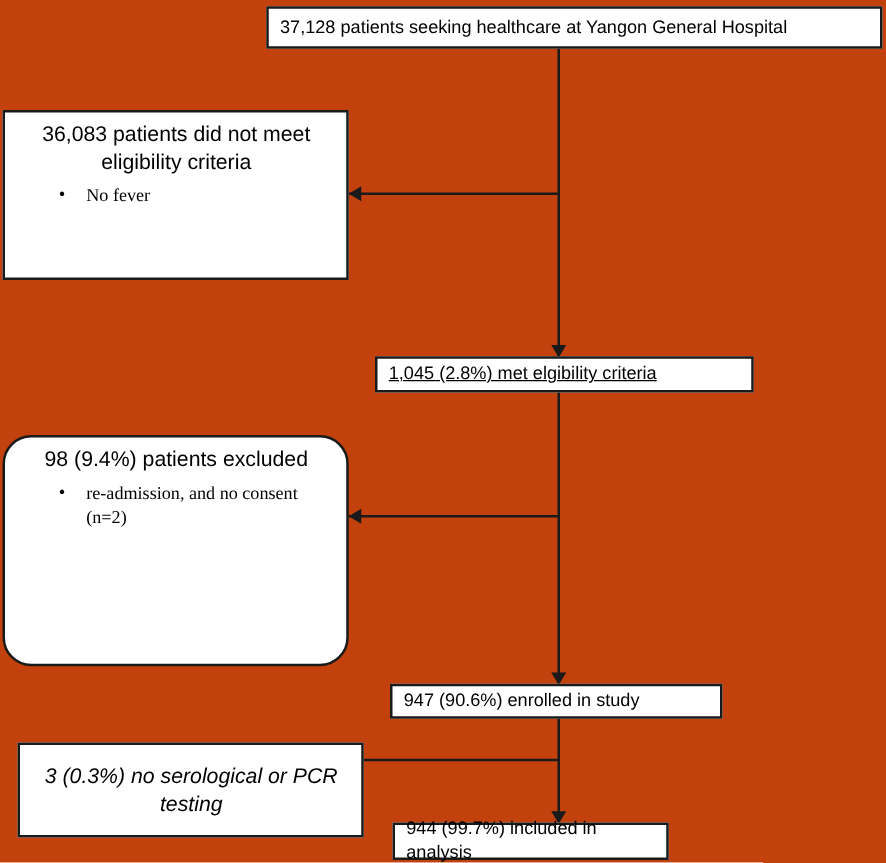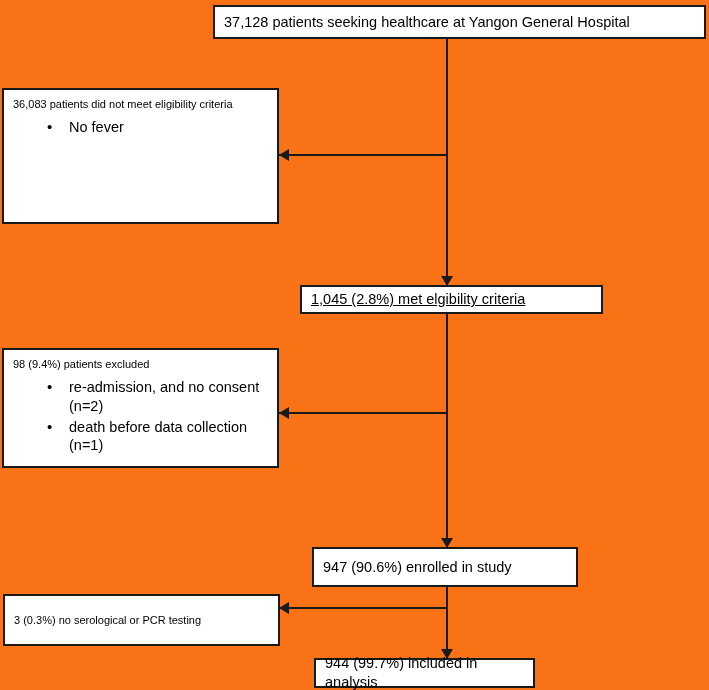--- a/index.html
+++ b/index.html
@@ -9,21 +9,21 @@
     background: #ffffff;
   }
   body {
     font-family: "Liberation Sans", sans-serif;
     color: #000000;
   }
   #flowchart {
     position: relative;
     width: 709px;
     height: 690px;
-    background: #f97316;
+    background: #c2410c;
     overflow: hidden;
   }
   .box {
     position: absolute;
     box-sizing: border-box;
     border: 2px solid #1a1a1a;
     background: #ffffff;
     font-size: 14.5px;
     line-height: 1.28;
     color: #000000;
@@ -32,35 +32,37 @@
   .box-center {
     display: flex;
     align-items: center;
     padding-left: 9px;
   }
   .box-left {
     padding: 7px 8px 6px 9px;
   }
   .box-head {
     margin: 0;
-    font-size: 11px;
+    font-size: 17px;
     line-height: 1.3;
     font-weight: normal;
+    text-align: center;
   }
   ul.bullets {
     margin: 7px 0 0 0;
     padding: 0 0 0 34px;
     list-style: none;
   }
   ul.bullets li {
     position: relative;
     margin: 0 0 2px 0;
     padding-left: 22px;
     font-size: 14.5px;
     line-height: 1.29;
+    font-family: Liberation Serif, serif;
   }
   ul.bullets li::before {
     content: "\2022";
     position: absolute;
     left: 0;
     top: -1px;
     font-size: 15px;
     line-height: 1.29;
   }
   
@@ -126,33 +128,32 @@
     <p class="box-head">36,083 patients did not meet eligibility criteria</p>
     <ul class="bullets">
       <li>No fever</li>
     </ul>
   </div>
 
   <div class="box box-center" style="left:300px; top:285px; width:303px; height:29px;text-decoration:underline;">
     <span>1,045 (2.8%) met elgibility criteria</span>
   </div>
 
-  <div class="box box-left" style="left:2px; top:348px; width:277px; height:120px;">
+  <div class="box box-left" style="left:2px; top:348px; width:277px; height:185px;border-radius:23px;">
     <p class="box-head">98 (9.4%) patients excluded</p>
     <ul class="bullets">
       <li>re-admission, and no consent (n=2)</li>
-      <li>death before data collection (n=1)</li>
     </ul>
   </div>
 
-  <div class="box box-center" style="left:312px; top:547px; width:266px; height:40px;">
+  <div class="box box-center" style="left:312px; top:547px; width:266px; height:28px;">
     <span>947 (90.6%) enrolled in study</span>
   </div>
 
-  <div class="box box-left" style="left:3px; top:594px; width:277px; height:52px; display:flex; align-items:center;">
+  <div class="box box-left" style="left:14px; top:594px; width:277px; height:76px; display:flex; align-items:center;font-style:italic;">
     <p class="box-head">3 (0.3%) no serological or PCR testing</p>
   </div>
 
   <div class="box box-center" style="left:314px; top:658px; width:221px; height:30px;">
     <span>944 (99.7%) included in analysis</span>
   </div>
 
 </div>
 
 </body></html>

